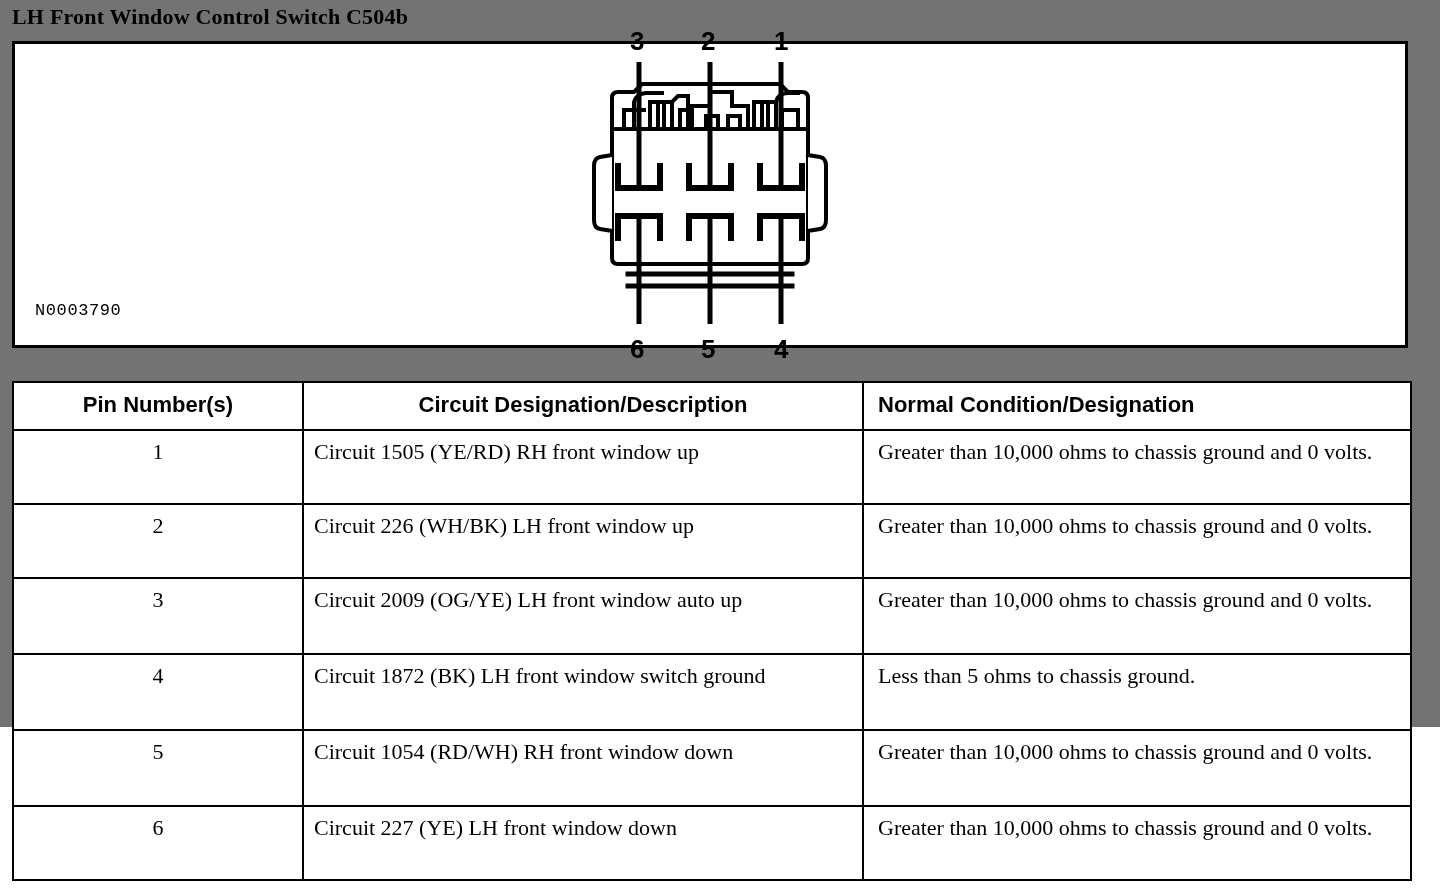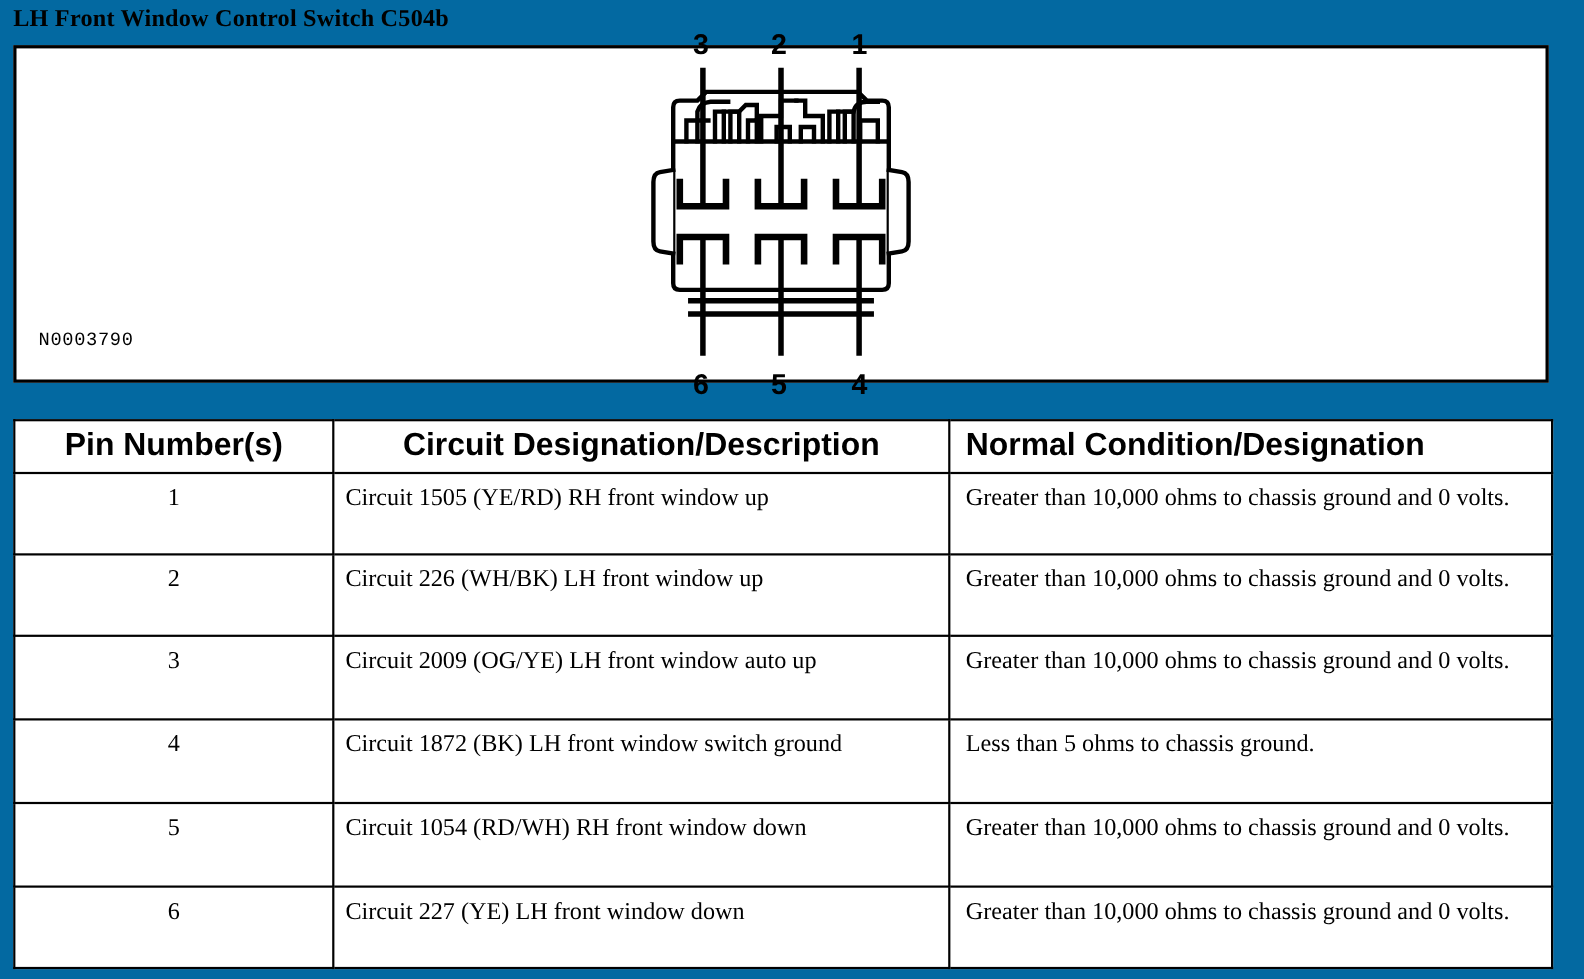--- a/index.html
+++ b/index.html
@@ -12,22 +12,22 @@
     width: 1440px;
     height: 890px;
     font-family: "Liberation Serif", "DejaVu Serif", serif;
     color: #000000;
     overflow: hidden;
   }
 
   #page {
     position: relative;
     width: 1440px;
-    height: 890px;
-    background: #0369a1;
+    height: 727px;
+    background: #737373;
   }
 
   
   .doc-title {
     position: absolute;
     left: 12px;
     top: 2px;
     font-family: "Liberation Serif", "DejaVu Serif", serif;
     font-weight: bold;
     font-size: 22px;
@@ -83,21 +83,21 @@
   .pin-table td {
     border: 2px solid #000;
     box-sizing: border-box;
     vertical-align: top;
     padding: 6px 10px 6px 10px;
   }
 
   .pin-table thead th {
     font-family: "Liberation Sans", "DejaVu Sans", sans-serif;
     font-weight: bold;
-    font-size: 29px;
+    font-size: 22px;
     line-height: 28px;
     text-align: center;
     height: 48px;
     padding-top: 8px;
     padding-bottom: 0;
     white-space: nowrap;
   }
   .pin-table thead th.h3 {
     text-align: left;
     padding-left: 14px;

